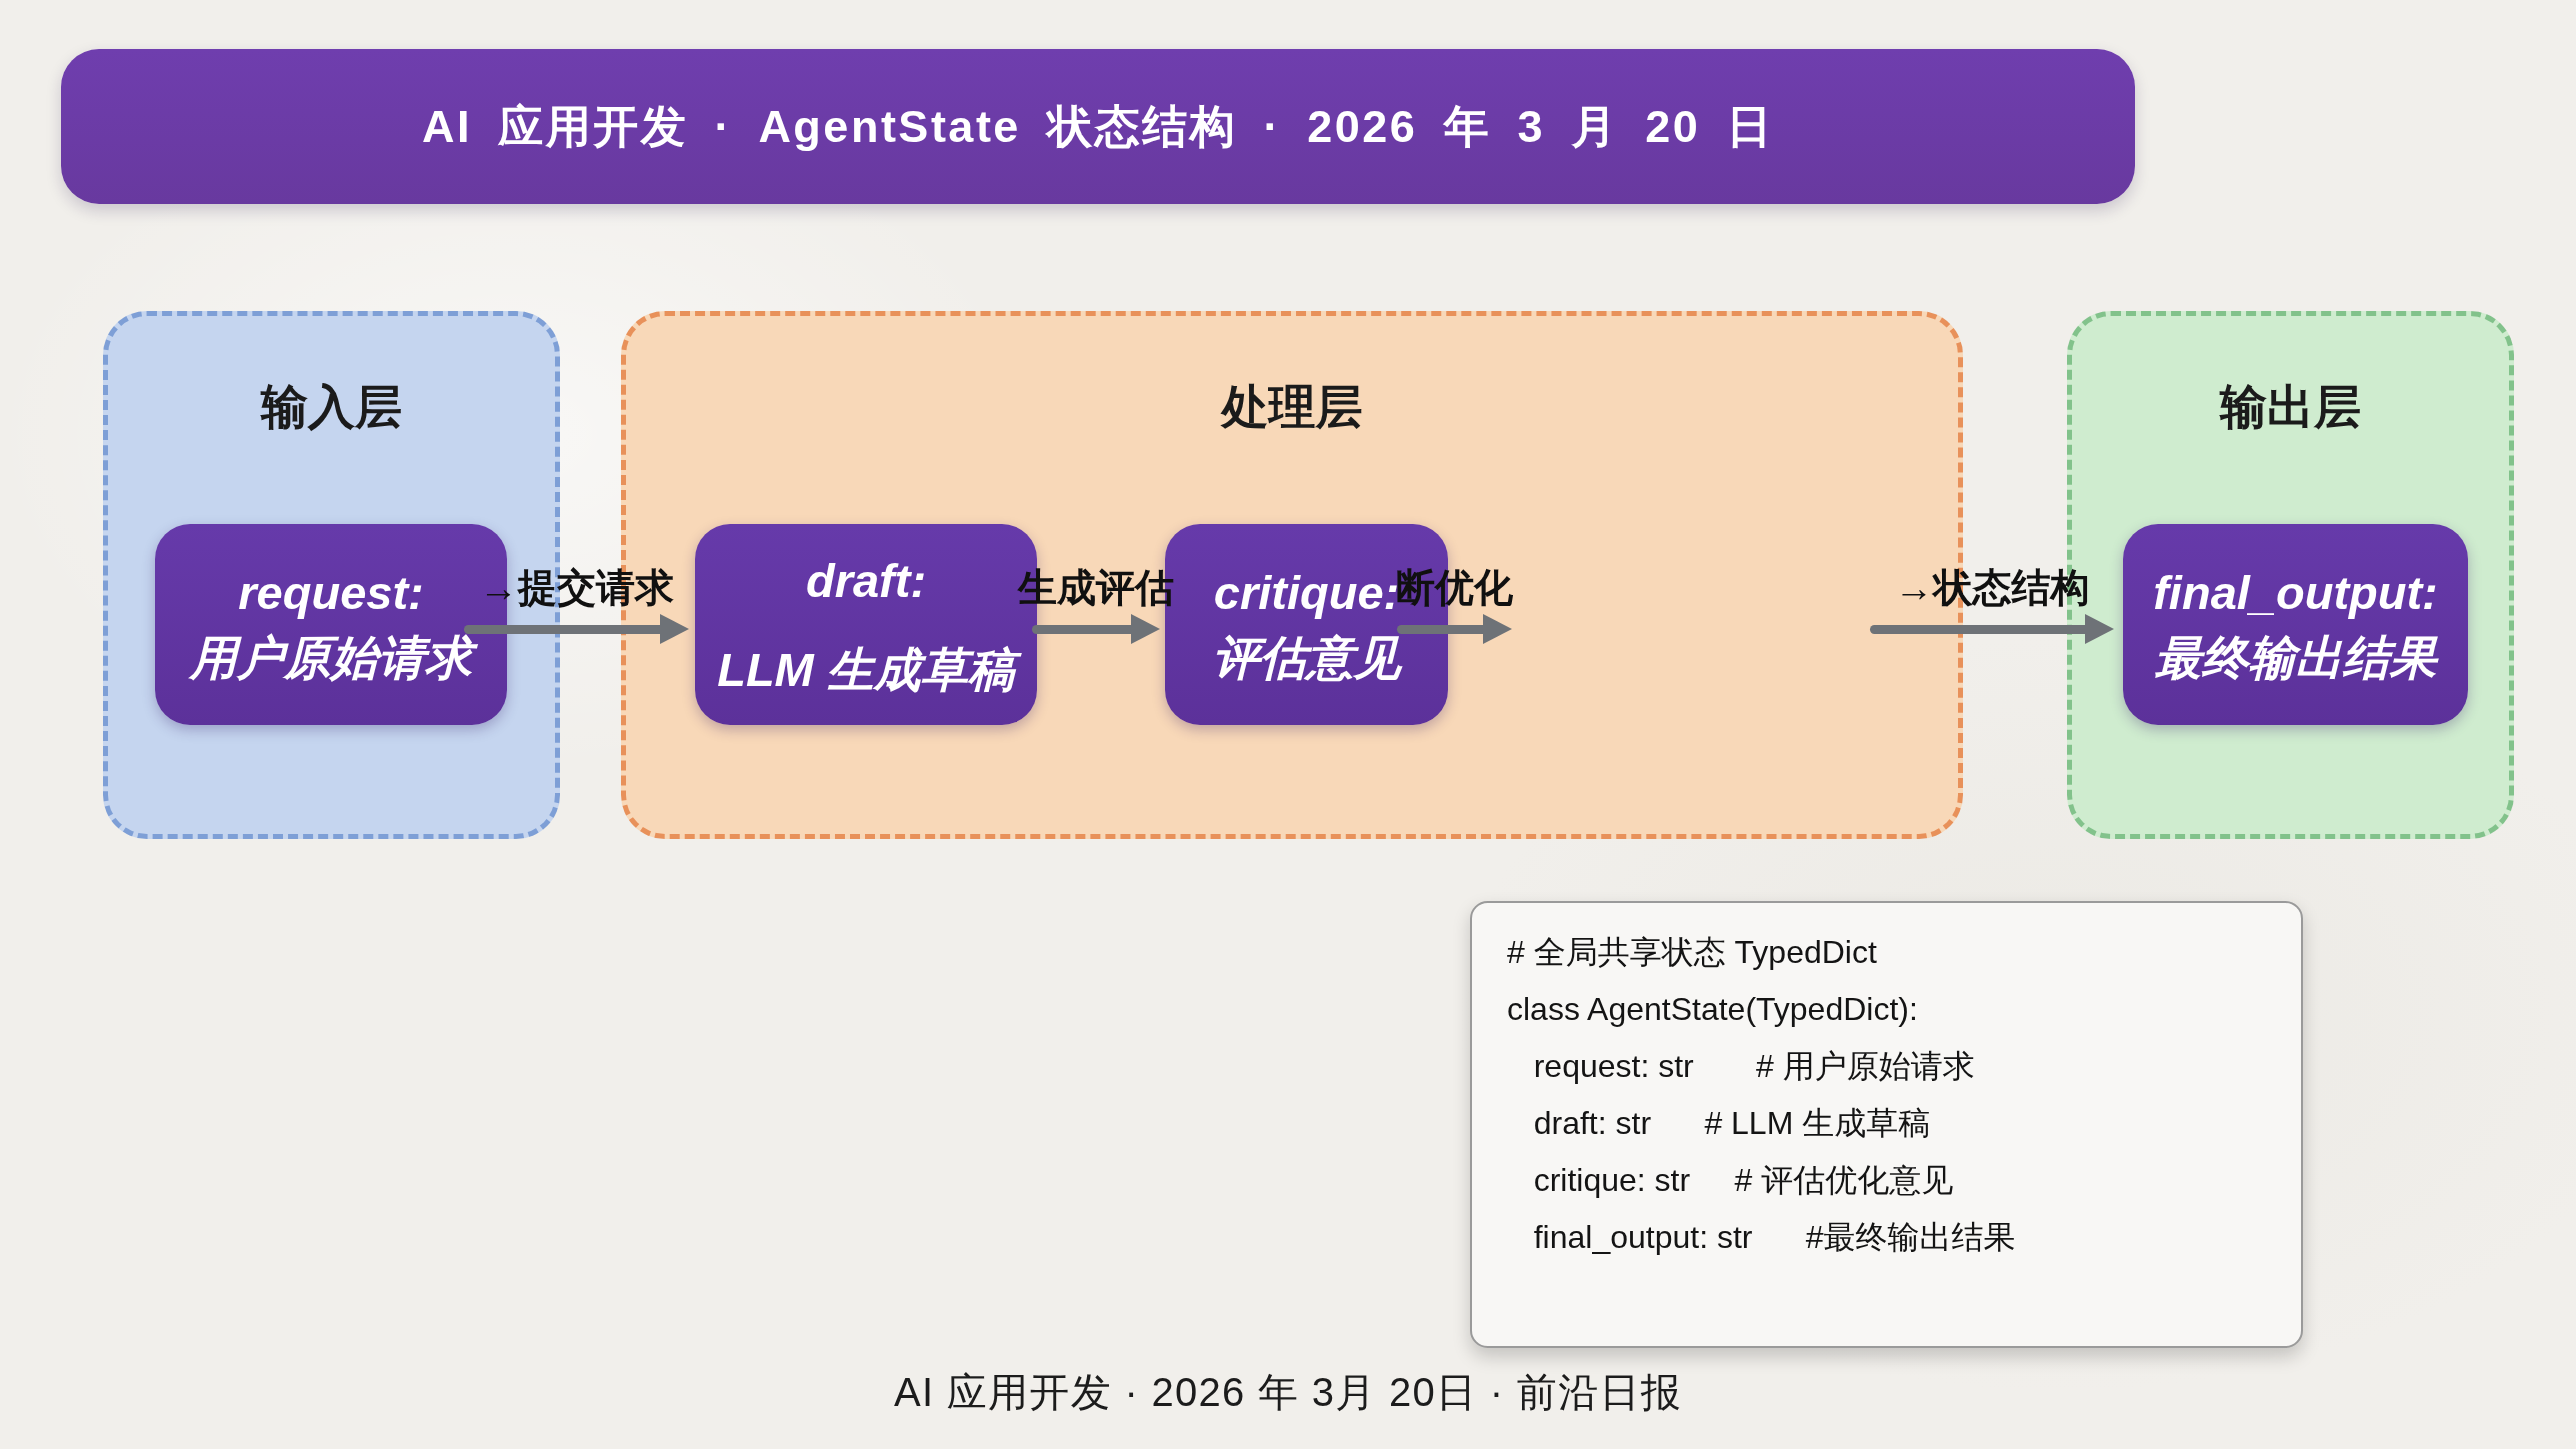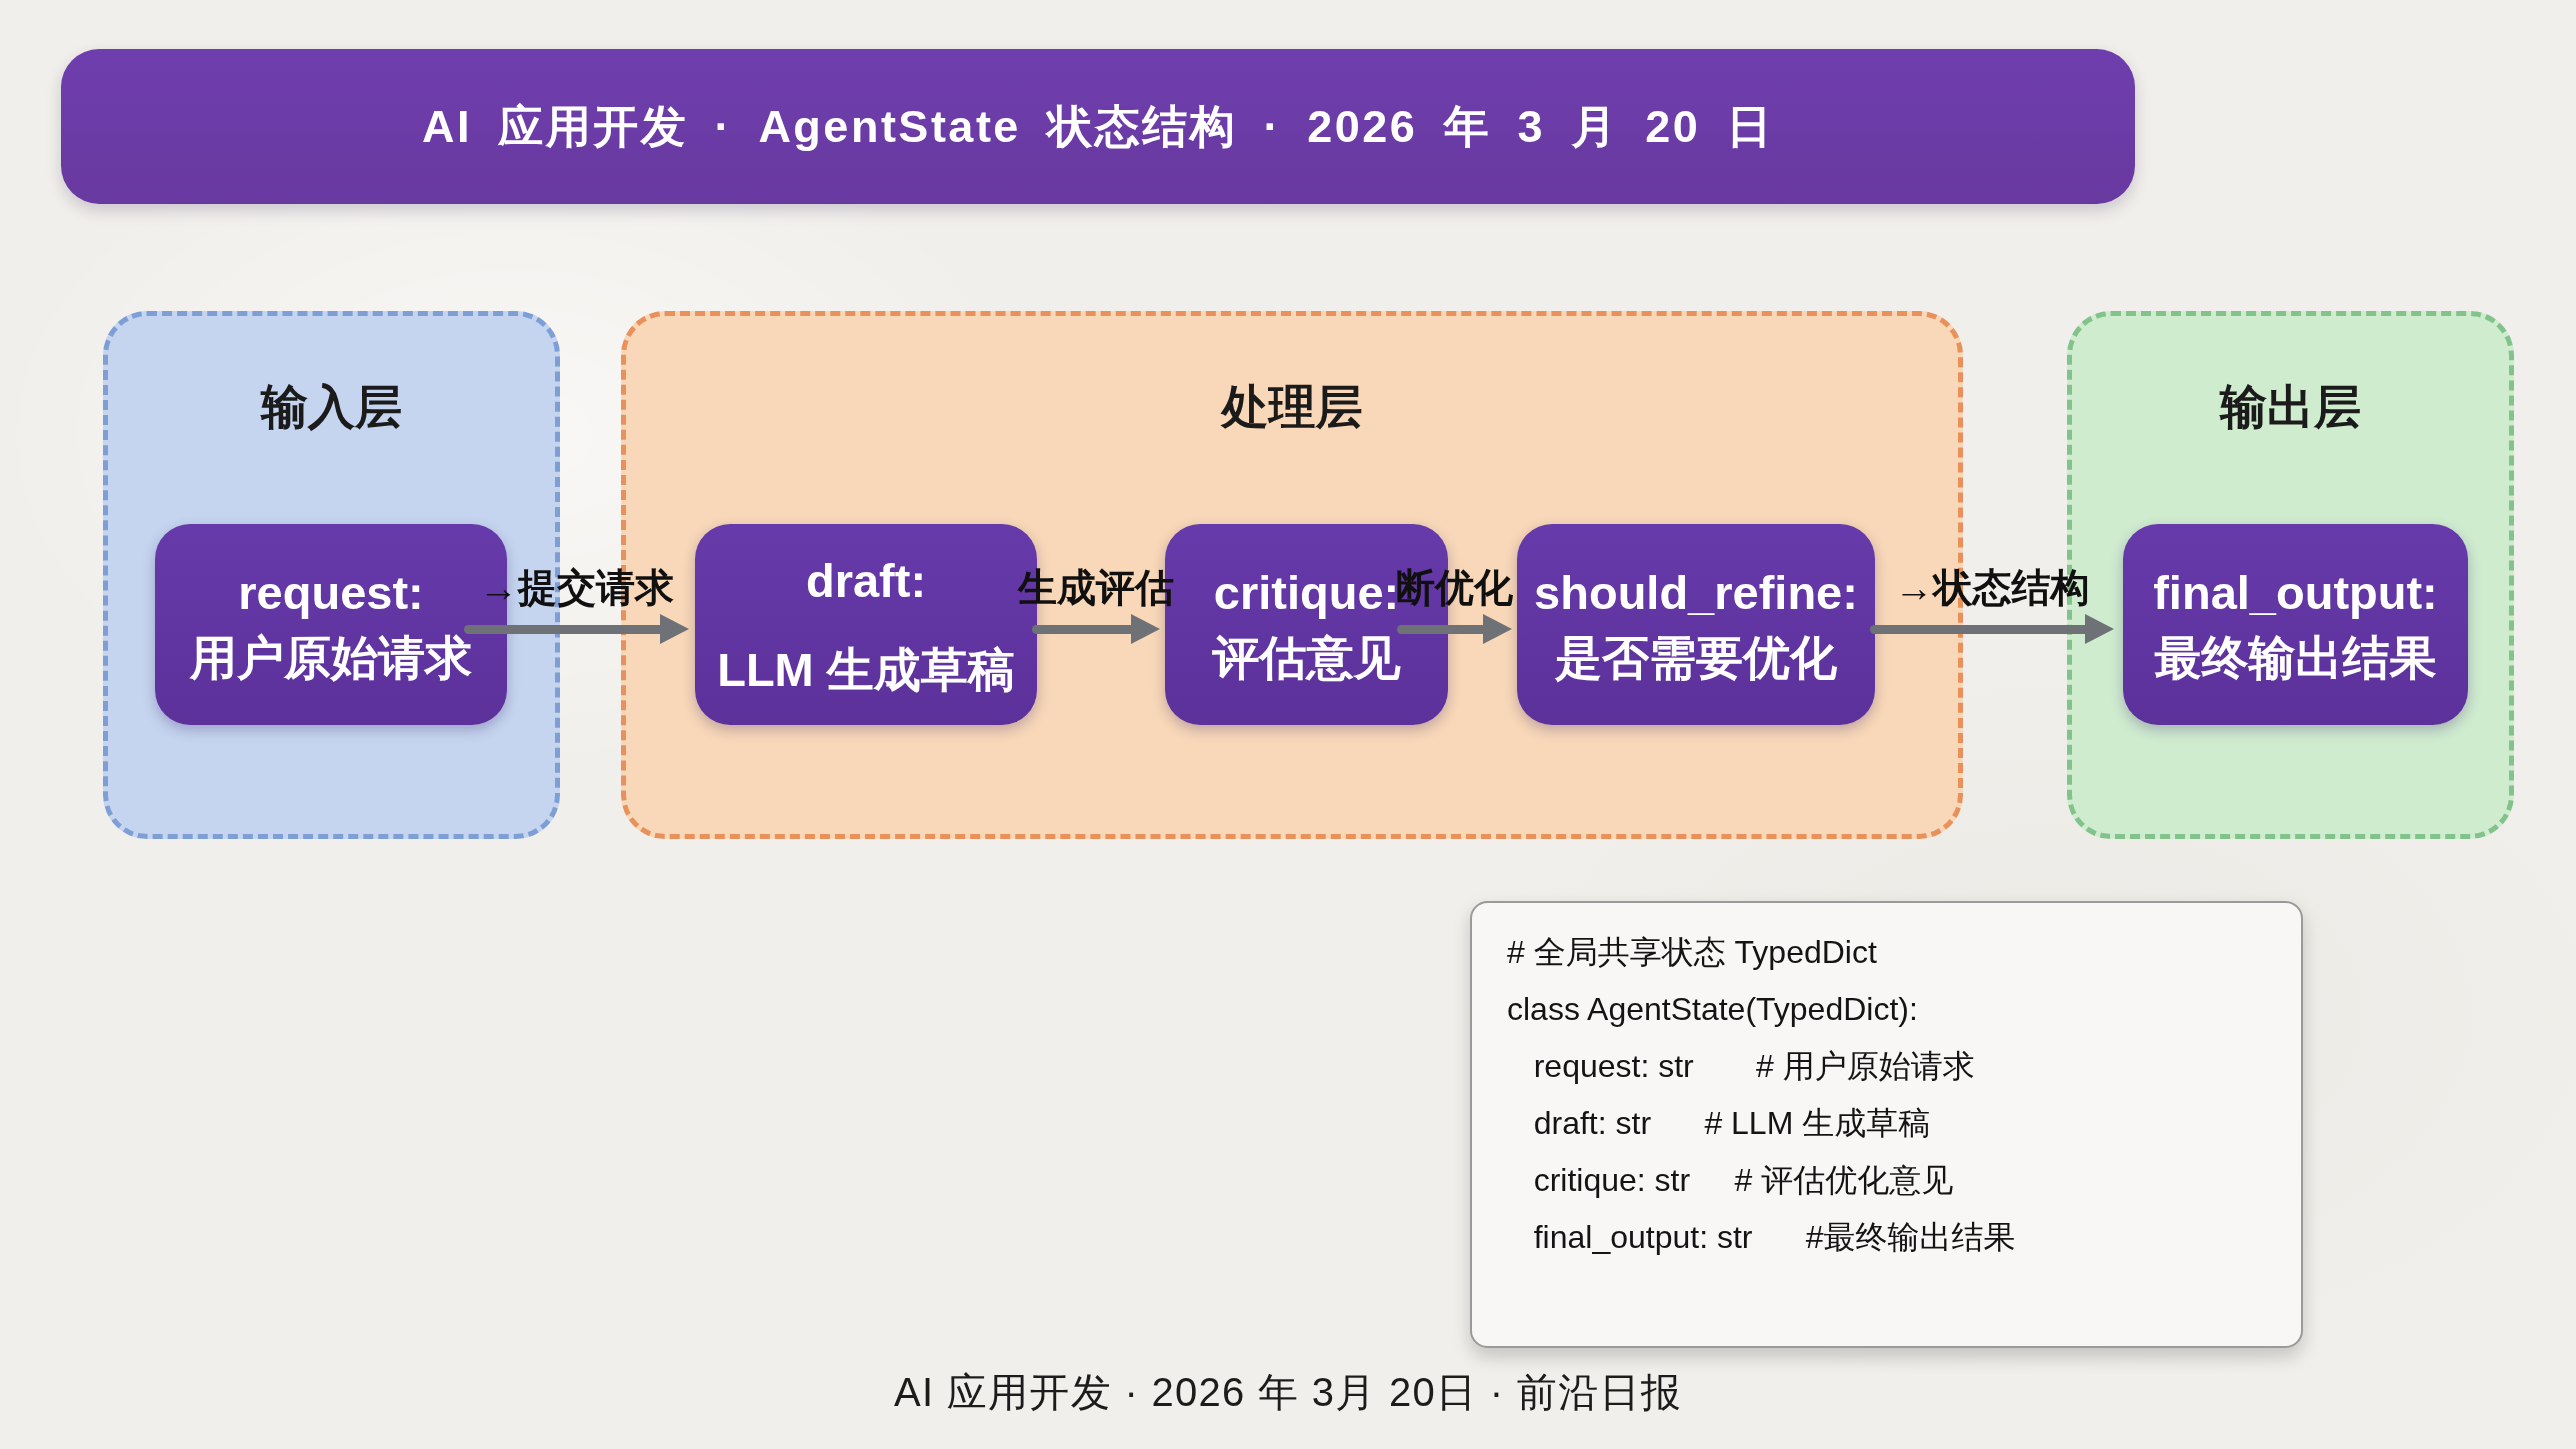--- a/index.html
+++ b/index.html
@@ -54,21 +54,21 @@
   
   .node {
     position: absolute; top: 208px; height: 201px;
     background: linear-gradient(180deg, #663aaa 0%, #5c319a 100%);
     border-radius: 35px;
     display: flex; flex-direction: column; align-items: center; justify-content: center;
     box-shadow: 0 5px 12.6px rgba(50, 25, 100, 0.28);
   }
   .node-line1, .node-line2 {
     color: #ffffff; font-size: 47px; font-weight: 600; line-height: 65px;
-    white-space: nowrap; text-align: center;
+    white-space: nowrap; text-align: center; font-style: italic;
   }
   .node-request       { left: 47px;   width: 352px; }
   .node-draft         { left: 69px;  width: 342px; gap: 24px; }
   .node-critique      { left: 539px;  width: 283px; }
   .node-should-refine { left: 891px; width: 358px; }
   .node-final-output  { left: 51px;   width: 345px; }
 
   
   .arrow { position: absolute; top: 556px; height: 88px; }
   .arrow-line {
@@ -129,24 +129,20 @@
   <div class="layer layer-process">
     <div class="layer-title">处理层</div>
     <div class="node node-draft">
       <div class="node-line1">draft:</div>
       <div class="node-line2">LLM 生成草稿</div>
     </div>
     <div class="node node-critique">
       <div class="node-line1">critique:</div>
       <div class="node-line2">评估意见</div>
     </div>
-    <div class="node node-should-refine">
-      <div class="node-line1">should_refine:</div>
-      <div class="node-line2">是否需要优化</div>
-    </div>
   </div>
 
   <div class="layer layer-output">
     <div class="layer-title">输出层</div>
     <div class="node node-final-output">
       <div class="node-line1">final_output:</div>
       <div class="node-line2">最终输出结果</div>
     </div>
   </div>
 

